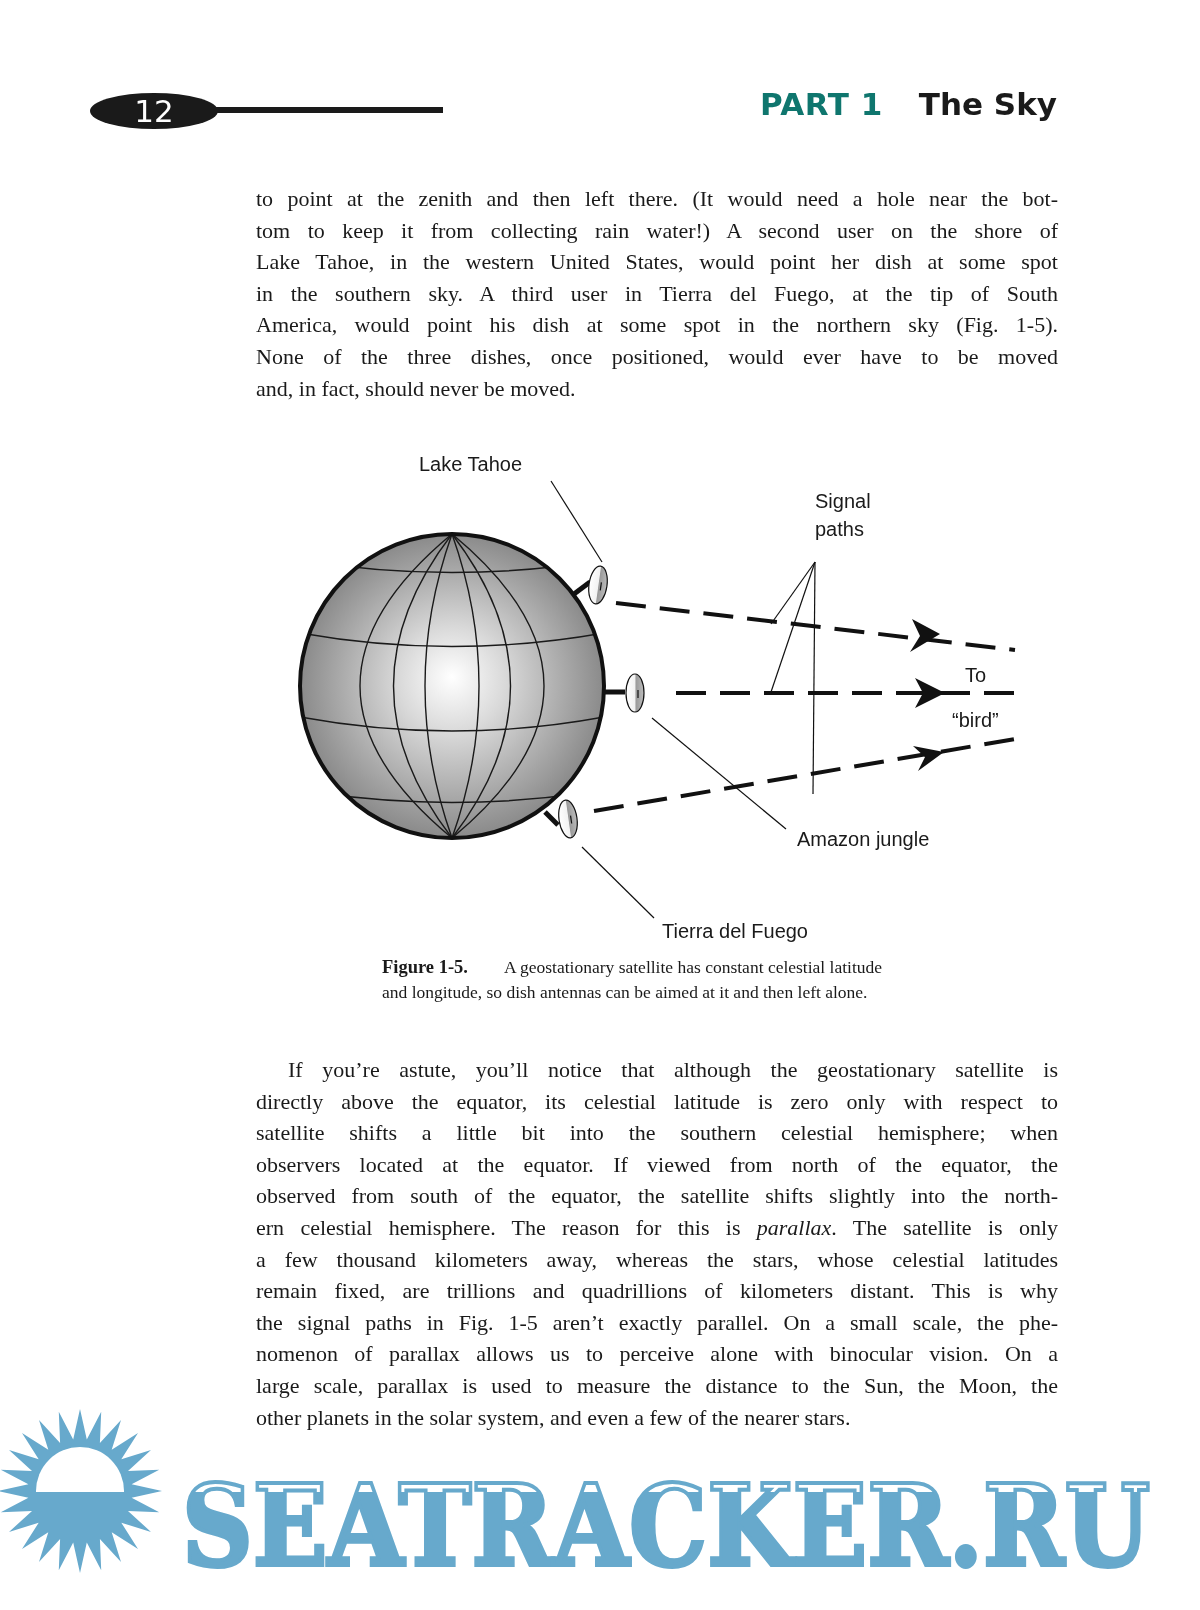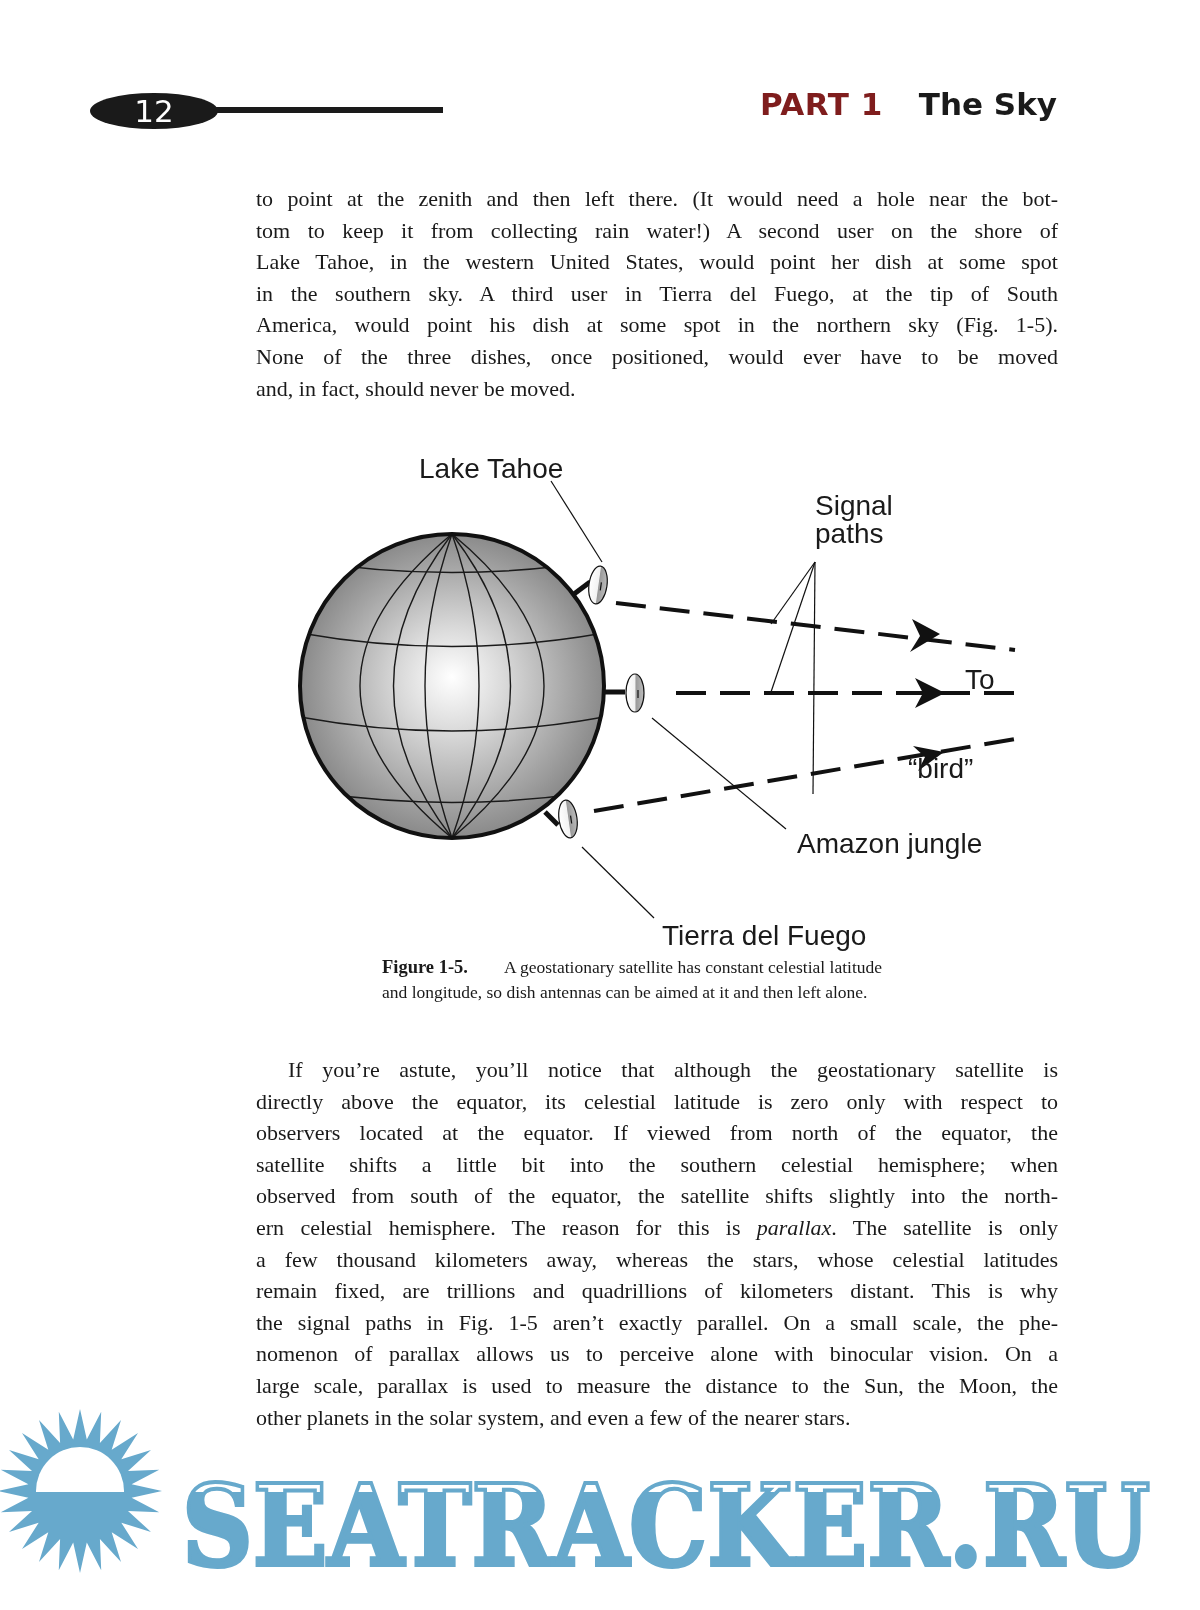--- a/index.html
+++ b/index.html
@@ -3,34 +3,34 @@
 <meta charset="utf-8">
 <style>
   html, body { margin: 0; padding: 0; background: #ffffff; }
   body { width: 1200px; height: 1610px; position: relative; overflow: hidden; font-family: "Liberation Serif", serif; color: #1a1a1a; }
 
   
   .page-num-pill { position: absolute; left: 90px; top: 93px; width: 128px; height: 36px; background: #1a1a1a; border-radius: 50%; }
   .page-num { position: absolute; left: 90px; top: 90px; width: 128px; height: 40px; text-align: center; color: #ffffff; font-family: "DejaVu Sans", sans-serif; font-weight: normal; font-size: 31px; line-height: 42px; }
   .header-rule { position: absolute; left: 215px; top: 107px; width: 228px; height: 6px; background: #1a1a1a; }
   .running-head { position: absolute; right: 143px; top: 86px; font-family: "DejaVu Sans", sans-serif; font-weight: bold; font-size: 31px; white-space: nowrap; }
-  .running-head .part { color: #7f1d1d; margin-right: 36px; letter-spacing: 0.5px; }
+  .running-head .part { color: #0f766e; margin-right: 36px; letter-spacing: 0.5px; }
   .running-head .title { color: #1a1a1a; }
 
   
   .para { position: absolute; left: 256px; width: 802px; font-size: 22px; line-height: 31.6px; text-align: justify; margin: 0; }
   .para .line { display: block; text-align: justify; text-align-last: justify; white-space: nowrap; height: 31.6px; }
   .para .line.last { text-align-last: left; }
   .para1 { top: 183px; }
   .para2 { top: 1054px; }
   .para2 .indent { padding-left: 32px; }
 
   
   .figure { position: absolute; left: 0; top: 0; width: 1200px; height: 1610px; pointer-events: none; }
-  .fig-label { position: absolute; font-family: "Liberation Sans", sans-serif; font-size: 28px; color: #1a1a1a; white-space: nowrap; }
+  .fig-label { position: absolute; font-family: "Liberation Sans", sans-serif; font-size: 20px; color: #1a1a1a; white-space: nowrap; }
   .caption { position: absolute; left: 382px; top: 955px; width: 560px; font-size: 17.5px; line-height: 25px; color: #1a1a1a; }
   .caption .cap-line { display: block; white-space: nowrap; }
   .caption .cap-num { font-weight: bold; margin-right: 36px; font-size: 18.5px; }
 
   
   .watermark { position: absolute; left: 0; top: 1395px; width: 1200px; height: 215px; }
 </style>
 </head>
 <body>
 
@@ -126,34 +126,34 @@
     <line x1="815" y1="562" x2="813" y2="794"></line>
     <line x1="652" y1="718" x2="786" y2="829"></line>
     <line x1="582" y1="847" x2="654" y2="918"></line>
   </g>
 </svg>
 
 <div class="fig-label" style="left:419px; top:453px;">Lake Tahoe</div>
 <div class="fig-label" style="left:815px; top:490px;">Signal</div>
 <div class="fig-label" style="left:815px; top:518px;">paths</div>
 <div class="fig-label" style="left:965px; top:644px;margin-top:20px;">To</div>
-<div class="fig-label" style="left:908px; top:709px;margin-top:44px;">“bird”</div>
+<div class="fig-label" style="left:952px; top:709px;">“bird”</div>
 <div class="fig-label" style="left:797px; top:828px;">Amazon jungle</div>
 <div class="fig-label" style="left:662px; top:920px;">Tierra del Fuego</div>
 
 <div class="caption">
   <span class="cap-line"><span class="cap-num">Figure 1-5.</span><span>A geostationary satellite has constant celestial latitude</span></span>
   <span class="cap-line">and longitude, so dish antennas can be aimed at it and then left alone.</span>
 </div>
 
 <div class="para para2">
   <span class="line indent">If you’re astute, you’ll notice that although the geostationary satellite is</span>
   <span class="line">directly above the equator, its celestial latitude is zero only with respect to</span>
+  <span class="line">satellite shifts a little bit into the southern celestial hemisphere; when</span>
   <span class="line">observers located at the equator. If viewed from north of the equator, the</span>
-  <span class="line">satellite shifts a little bit into the southern celestial hemisphere; when</span>
   <span class="line">observed from south of the equator, the satellite shifts slightly into the north-</span>
   <span class="line"><span>ern celestial hemisphere. The reason for this is </span><em>parallax</em><span>. The satellite is only</span></span>
   <span class="line">a few thousand kilometers away, whereas the stars, whose celestial latitudes</span>
   <span class="line">remain fixed, are trillions and quadrillions of kilometers distant.  This is why</span>
   <span class="line">the signal paths in Fig. 1-5 aren’t exactly parallel. On a small scale, the phe-</span>
   <span class="line">nomenon of parallax allows us to perceive alone with binocular vision. On a</span>
   <span class="line">large scale, parallax is used to measure the distance to the Sun, the Moon, the</span>
   <span class="line last">other planets in the solar system, and even a few of the nearer stars.</span>
 </div>
 

